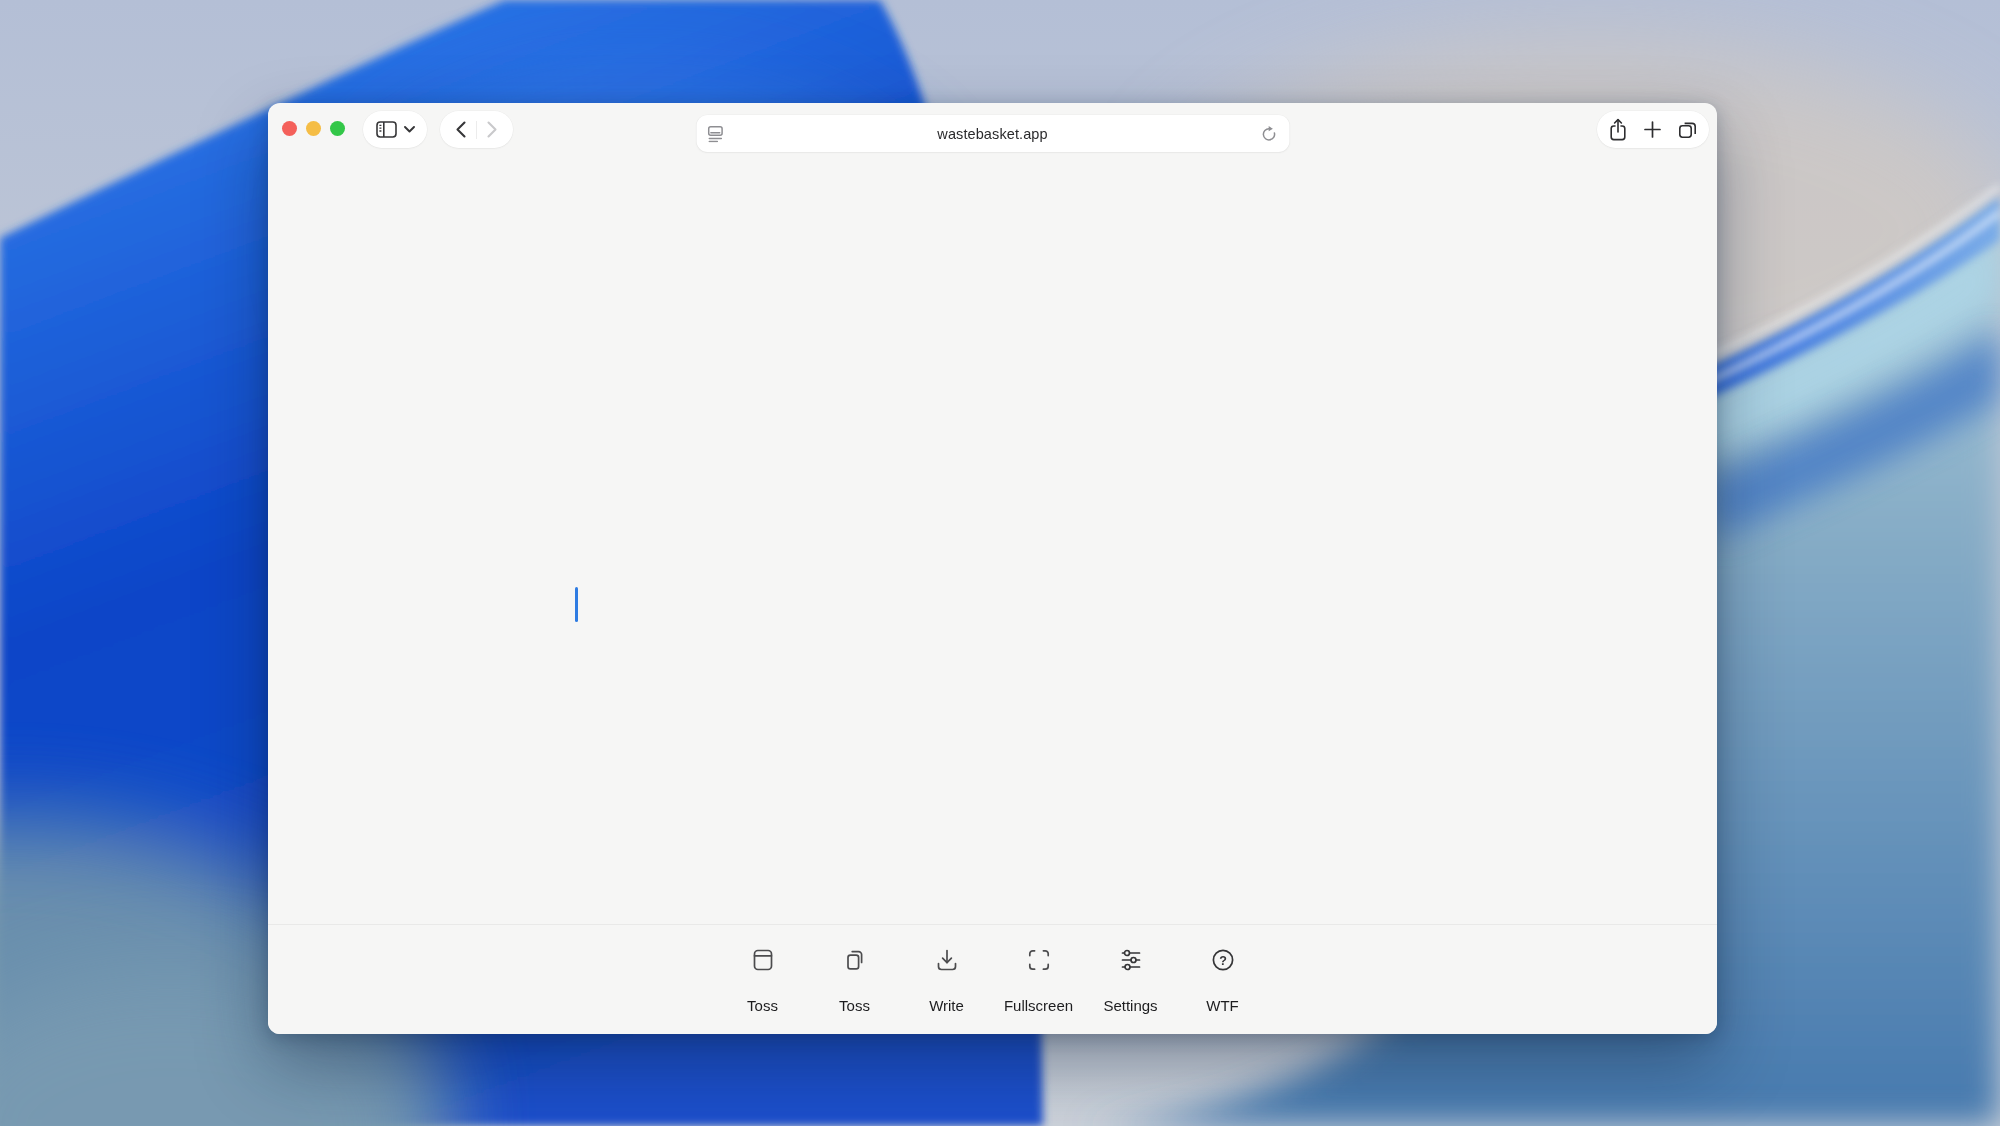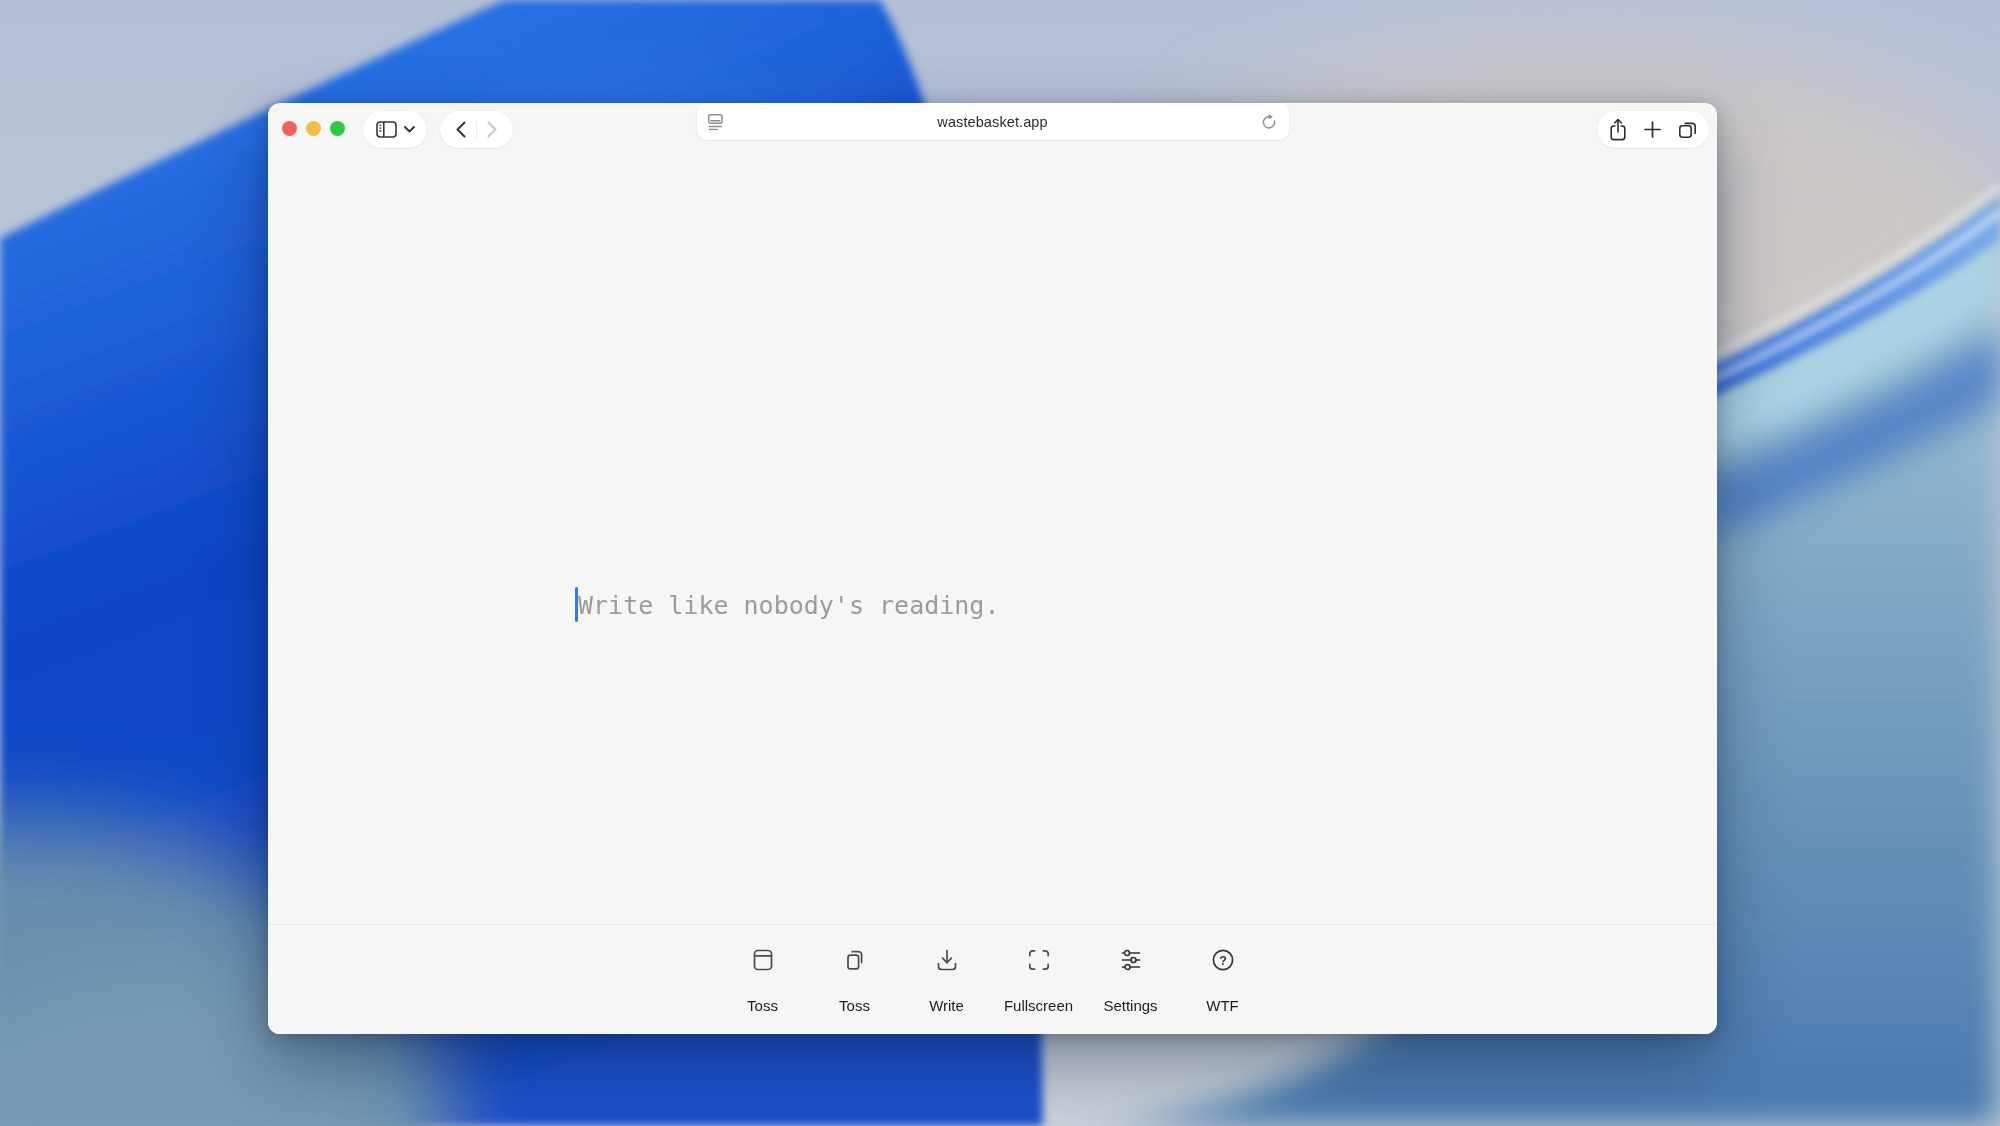--- a/index.html
+++ b/index.html
@@ -28,21 +28,21 @@
     box-shadow: 0 0 0 0.5px rgba(0,0,0,0.04), 0 1px 2px rgba(0,0,0,0.04);
   }
   .pill-sidebar { left: 95px; width: 64px; gap: 7px; }
   .pill-nav { left: 172px; width: 73px; }
   .pill-right { right: 8px; width: 112px; gap: 16px; }
 
   .navbtn { display: flex; align-items: center; justify-content: center; width: 30px; height: 37px; }
   .nav-divider { width: 1px; height: 18px; background: #ececec; }
 
   .urlfield {
-    position: absolute; top: 0; left: 50%; transform: translateX(-50%);
+    position: absolute; top: 12px; left: 50%; transform: translateX(-50%);
     width: 593px; height: 37px; background: #ffffff; border-radius: 11px;
     display: flex; align-items: center;
     box-shadow: 0 0 0 0.5px rgba(0,0,0,0.04), 0 1px 2px rgba(0,0,0,0.04);
   }
   .urlfield .lead { position: absolute; left: 11px; top: 50%; transform: translateY(-50%); display:flex; }
   .urlfield .trail { position: absolute; right: 12px; top: 50%; transform: translateY(-50%); display:flex; }
   .urltext {
     width: 100%; text-align: center; font-size: 14.5px; color: #2a2a2c; letter-spacing: 0.1px;
   }
 
@@ -201,21 +201,20 @@
         <svg width="21" height="21" viewBox="0 0 21 21" fill="none" stroke="#2e2e30" stroke-width="1.6" stroke-linejoin="round">
           <path d="M7.6,4.4 H15 A3.2,3.2 0 0 1 18.2,7.6 V15"></path>
           <rect x="2.8" y="6.8" width="11.4" height="11.4" rx="2.6"></rect>
         </svg>
       </span>
     </div>
   </div>
 
   <div class="editor">
     <div class="caret" style="background:#2f7ce2"></div>
-    <div class="placeholder">Write like nobody's reading.</div>
   </div>
 
   <div class="bottombar">
 
     <div class="tool">
       <svg width="26" height="26" viewBox="0 0 26 26" fill="none" stroke="#4c4c4e" stroke-width="1.7" stroke-linecap="round" stroke-linejoin="round">
         <rect x="4.5" y="3.5" width="17" height="19" rx="3.4"></rect>
         <line x1="4.5" y1="8.8" x2="21.5" y2="8.8"></line>
       </svg>
       <span class="lbl">Toss</span>

